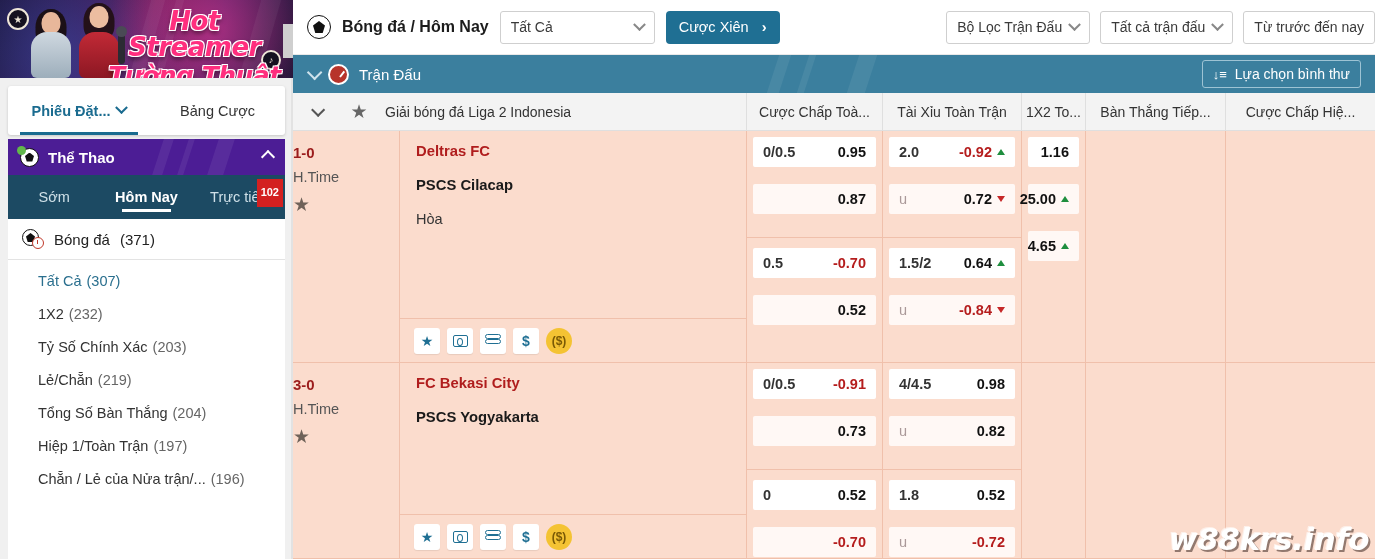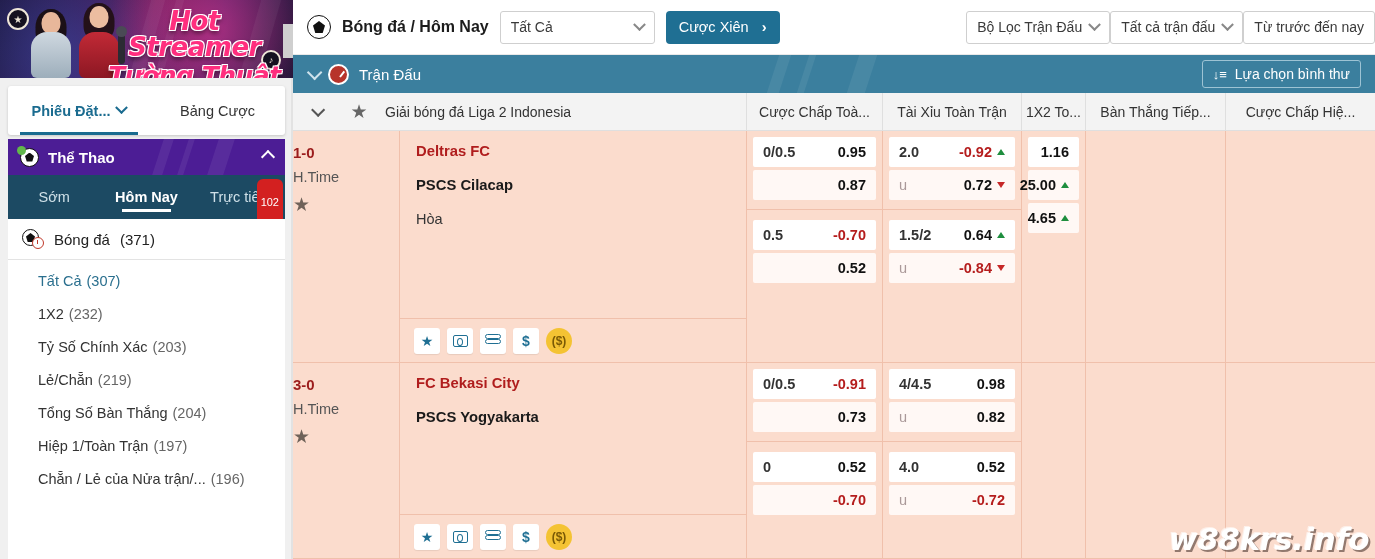--- a/index.html
+++ b/index.html
@@ -86,21 +86,21 @@
 
   .sub-tabs {
     position:absolute; top:175px; left:8px; width:277px; height:44px; background:#1c4a63;
     display:flex; align-items:center; color:#cfe0e8;
   }
   .sub-tab { flex:1; text-align:center; font-size:14.5px; position:relative; height:100%; display:flex; align-items:center; justify-content:center; }
   .sub-tab.on { color:#fff; font-weight:bold; }
   .sub-tab.on:after { content:""; position:absolute; left:22px; right:22px; bottom:7px; height:3px; background:#fff; }
   .badge102 {
     position:absolute; top:4px; right:2px; background:#d32020; color:#fff; font-size:11px;
-    padding:17px 4px; border-radius:6px; font-weight:normal; line-height:1.25;
+    padding:7px 4px; border-radius:0; font-weight:bold; line-height:1.25;
   }
 
   .sport-row {
     position:absolute; top:219px; left:8px; width:277px; height:41px; background:#fff;
     display:flex; align-items:center; gap:10px; padding:0 14px; border-bottom:1px solid #e3e3e3;
   }
   .sport-row .lbl { font-size:15px; color:#222; }
   .ballclock { position:relative; width:22px;height:20px; flex:0 0 22px; }
   .ballclock .bb { position:absolute; left:0; top:0; width:17px;height:17px;border-radius:50%;background:#fff;border:1px solid #111; }
   .ballclock .bb:before { content:""; position:absolute; inset:3px; background:#111; clip-path:polygon(50% 0,100% 38%,81% 100%,19% 100%,0 38%); }
@@ -126,21 +126,21 @@
     display:flex; align-items:center; padding:0 10px; font-size:14px; color:#3a3a3a; gap:8px; white-space:nowrap;
   }
   .sel .cd { width:9px;height:9px;border-right:2px solid #888;border-bottom:2px solid #888;transform:rotate(45deg) translate(-2px,-2px); }
   #sel-all { width:155px; justify-content:space-between; }
   .btn-parlay {
     height:33px; background:#1f6f93; color:#fff; border-radius:4px; display:flex; align-items:center;
     padding:0 13px; font-size:14.5px; gap:13px; white-space:nowrap;
   }
   .btn-parlay .arr { font-weight:bold; }
   .topbar .spacer { flex:1; }
-  .topbar .right-sels { display:flex; padding-right:0; }
+  .topbar .right-sels { display:flex; gap:10px; padding-right:0; }
 
   .matchbar {
     height:38px; background:#3b7f9e; display:flex; align-items:center; padding:0 14px; color:#fff;
     gap:10px; position:relative; overflow:hidden;
   }
   .matchbar .mstripe { position:absolute; top:-8px; width:12px; height:54px; background:rgba(255,255,255,.07); transform:skewX(-18deg); }
   .mb-caret { width:11px;height:11px;border-right:2px solid #cfe3ec;border-bottom:2px solid #cfe3ec;transform:rotate(45deg) translateY(-3px); }
   .clockicon { width:21px;height:21px;border-radius:50%;border:2px solid #fff;background:#b7342b;position:relative; flex:0 0 21px; }
   .clockicon:after { content:""; position:absolute; left:9px; top:4px; width:2px;height:7px;background:#fff; transform-origin:bottom center; transform:rotate(38deg); }
   .mb-title { font-size:15px; }
@@ -186,21 +186,21 @@
   .pitch:after { content:""; position:absolute; left:50%; top:2px; width:4px;height:6px;border:1.5px solid #1f6f93; transform:translateX(-50%); border-radius:50%; }
   .stack { width:16px; height:13px; position:relative; }
   .stack i { position:absolute; left:0; right:0; height:5px; border:1.5px solid #1f6f93; border-radius:3px; }
   .stack i:nth-child(1){ top:0 } .stack i:nth-child(2){ top:5px }
 
   .odds-wrap { display:flex; }
   .odds-col { border-left:1px solid #f0c0ab; display:flex; flex-direction:column; }
   .oc-block { padding:6px 6px 0 6px; }
   .oc-block.sep { border-top:1px solid #f0c0ab; margin-top:6px; padding-top:10px; }
   .ocell {
-    height:30px; background:#fff8f5; border-radius:2px; margin-bottom:3px;
+    height:30px; background:#fff8f5; border-radius:2px; margin-bottom:17px;
     display:flex; align-items:center; justify-content:space-between; padding:0 10px; font-size:14.5px;
   }
   .ocell.white { background:#ffffff; }
   .ocell .hcap { color:#333; font-weight:bold; }
   .ocell .hcap.dim { color:#a99; font-weight:normal; }
   .ocell .val { font-weight:bold; color:#111; display:flex; align-items:center; gap:5px; }
   .ocell .val.neg { color:#b51d1d; }
   .up { width:0;height:0;border-left:4px solid transparent;border-right:4px solid transparent;border-bottom:6px solid #1e8e3e; }
   .down { width:0;height:0;border-left:4px solid transparent;border-right:4px solid transparent;border-top:6px solid #c62828; }
   .ocell.onlyval { justify-content:flex-end; }
@@ -539,21 +539,21 @@
               <span class="hcap">4/4.5</span>
               <span class="val">0.98</span>
             </div>
             <div class="ocell">
               <span class="hcap dim">u</span>
               <span class="val">0.82</span>
             </div>
           </div>
           <div class="oc-block sep">
             <div class="ocell white">
-              <span class="hcap">4.0</span>
+              <span class="hcap">1.8</span>
               <span class="val">0.52</span>
             </div>
             <div class="ocell">
               <span class="hcap dim">u</span>
               <span class="val neg">-0.72</span>
             </div>
           </div>
         </div>
         <div class="odds-col w64 blank-col"></div>
         <div class="odds-col w140 blank-col"></div>

